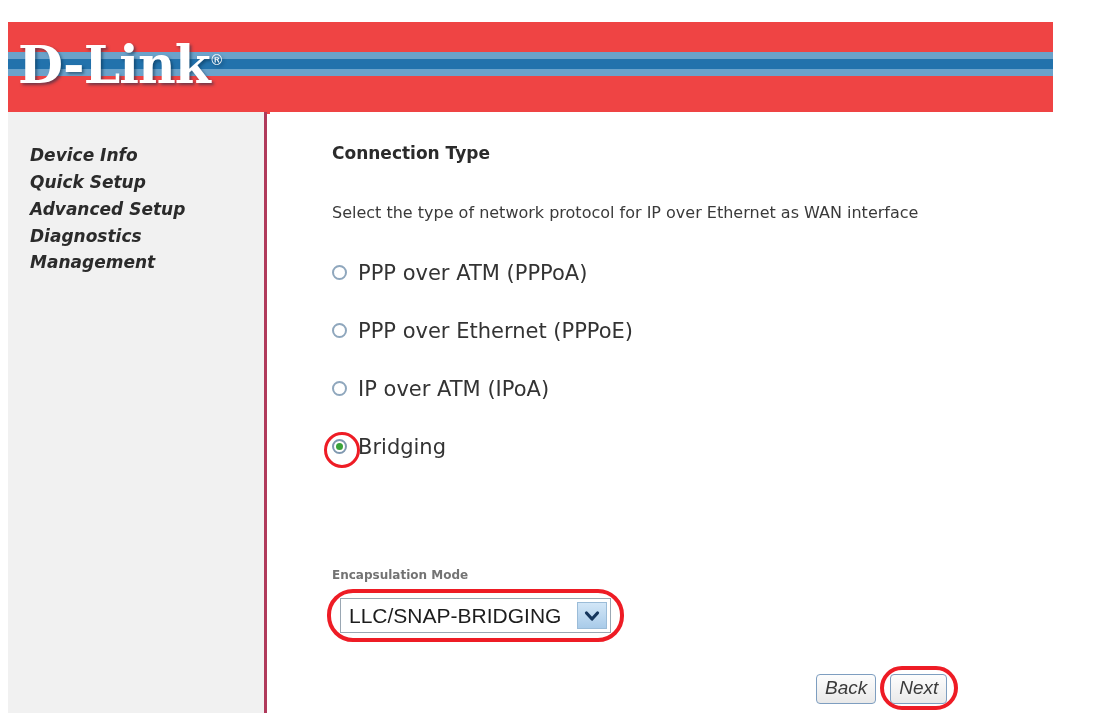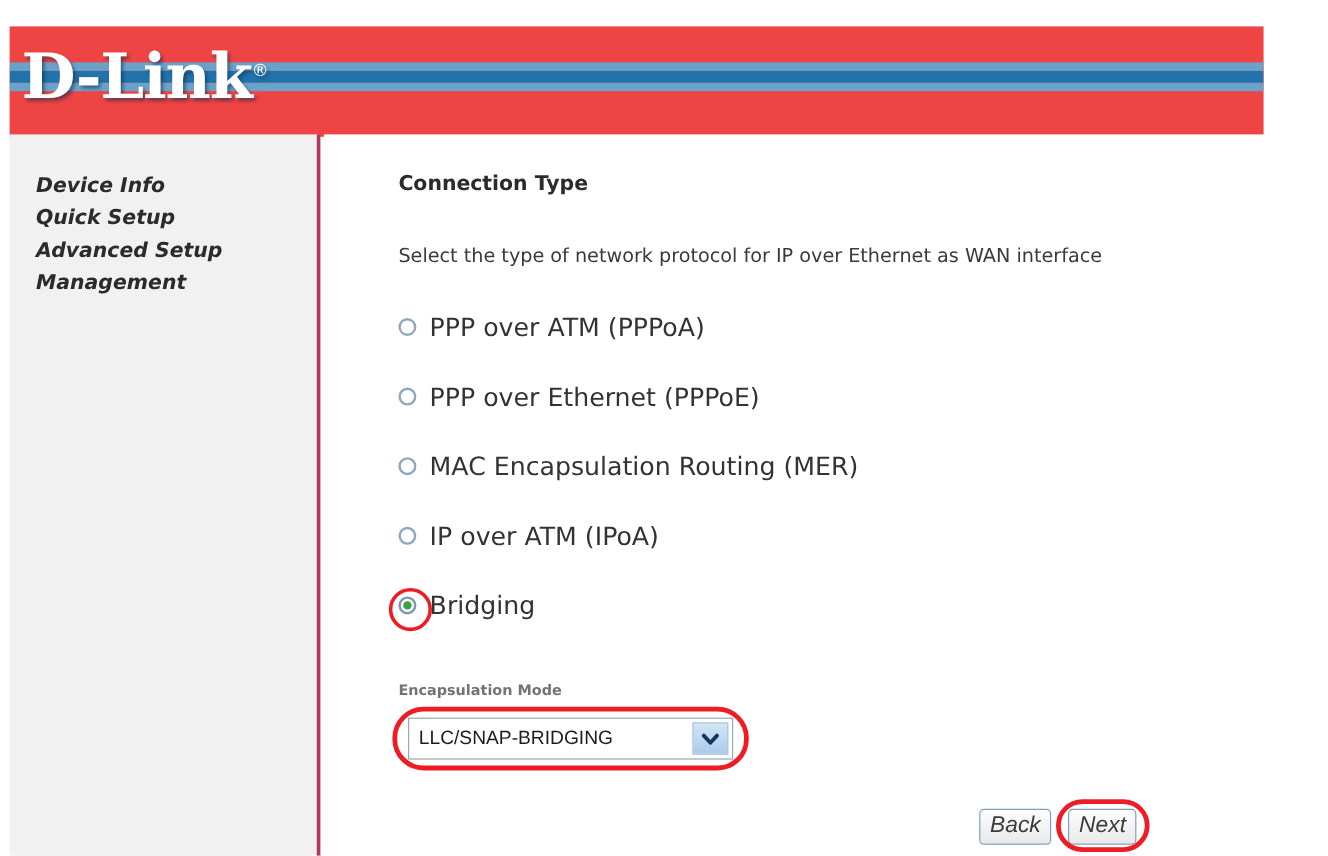--- a/index.html
+++ b/index.html
@@ -206,21 +206,21 @@
     box-sizing: border-box;
     border: 1px solid #9aa7b3;
     background: #ffffff;
     display: flex;
     align-items: center;
     cursor: pointer;
   }
   .select-value {
     flex: 1 1 auto;
     padding-left: 8px;
-    font-size: 16px;
+    font-size: 21px;
     color: #1d1d1d;
     white-space: nowrap;
     font-family: "Liberation Sans", "DejaVu Sans", sans-serif;
   }
   .select-arrow {
     flex: 0 0 auto;
     width: 30px;
     height: 27px;
     margin-right: 3px;
     background: linear-gradient(#d2e6f7, #a9cbe9);
@@ -288,20 +288,21 @@
   <div class="stripe s1"></div>
   <div class="stripe s2"></div>
   <div class="logo"><span>D-Link</span><span class="reg">®</span></div>
 </div>
 
 <div class="sidebar">
   <div class="nav">
     <div class="nav-item">Device Info</div>
     <div class="nav-item">Quick Setup</div>
     <div class="nav-item">Advanced Setup</div>
+    <div class="nav-item">Diagnostics</div>
     <div class="nav-item">Management</div>
   </div>
 </div>
 <div class="divider"></div>
 
 <div class="content">
 
   <div class="page-title">Connection Type</div>
   <div class="page-desc">Select the type of network protocol for IP over Ethernet as WAN interface</div>
 
@@ -310,24 +311,20 @@
     <div class="option-row">
       <span class="radio"></span>
       <span class="option-label">PPP over ATM (PPPoA)</span>
     </div>
 
     <div class="option-row">
       <span class="radio"></span>
       <span class="option-label">PPP over Ethernet (PPPoE)</span>
     </div>
 
-    <div class="option-row">
-      <span class="radio"></span>
-      <span class="option-label">MAC Encapsulation Routing (MER)</span>
-    </div>
 
     <div class="option-row">
       <span class="radio"></span>
       <span class="option-label">IP over ATM (IPoA)</span>
     </div>
 
     <div class="option-row">
       <span class="radio checked"></span>
       <span class="ring"></span>
       <span class="option-label">Bridging</span>

